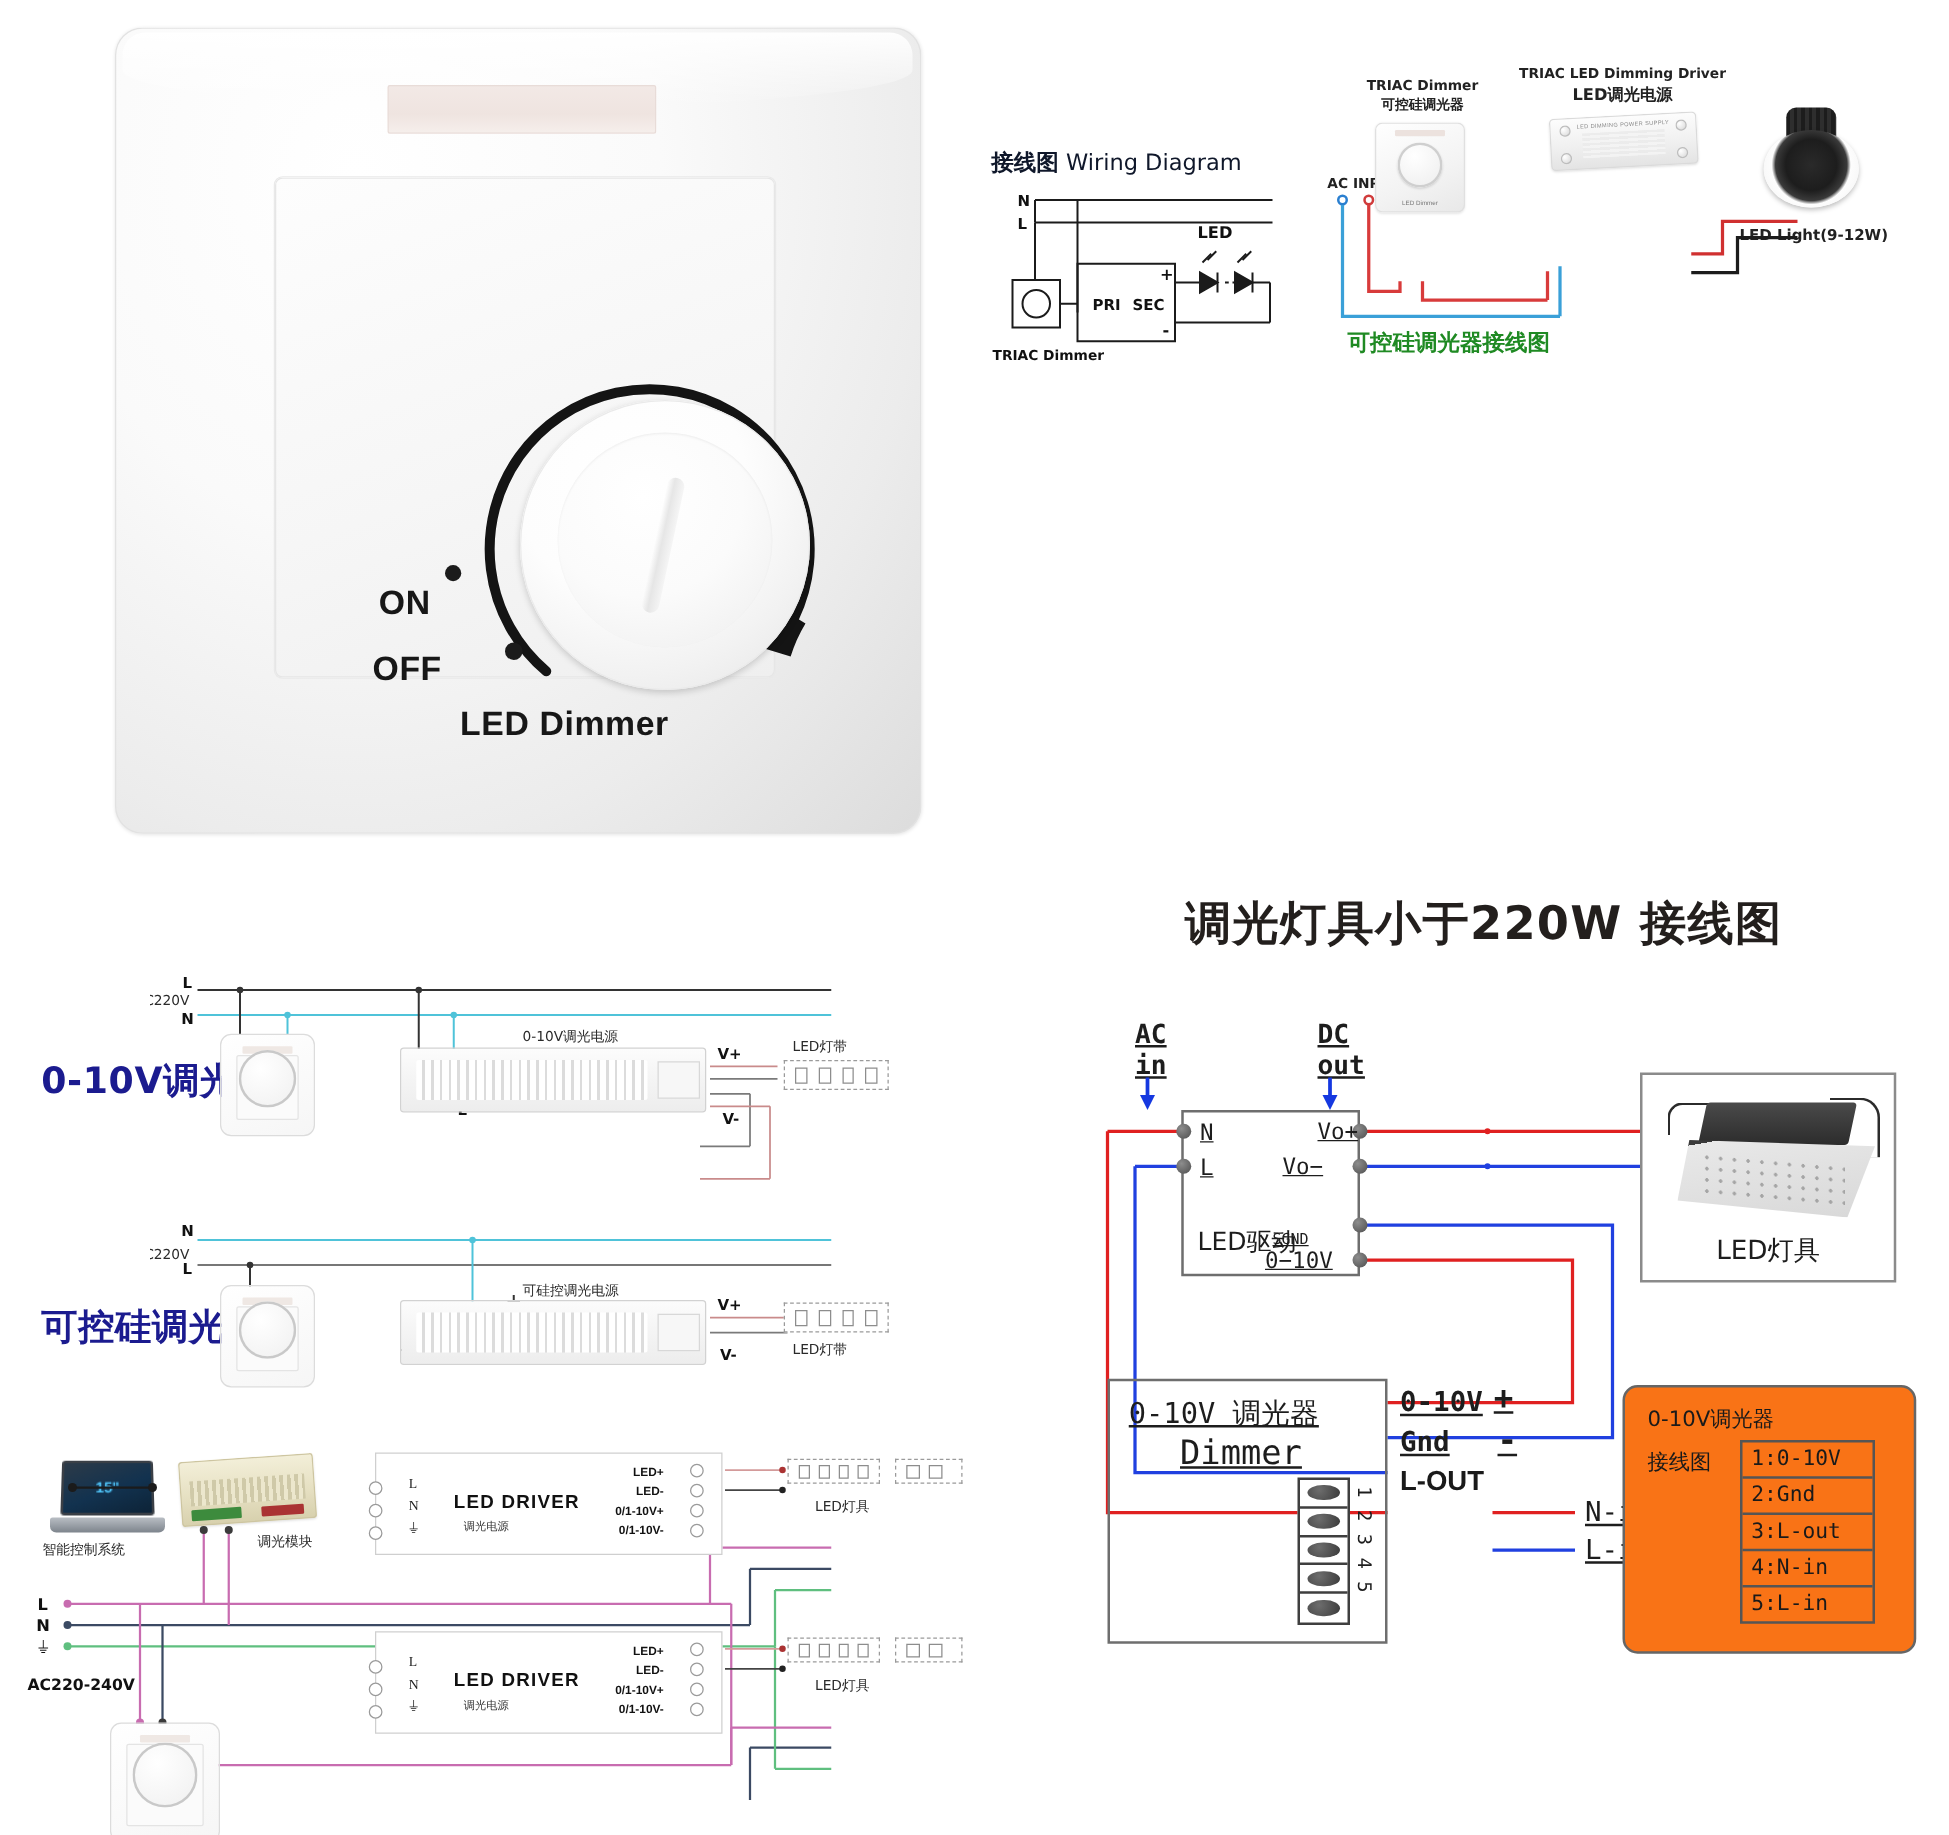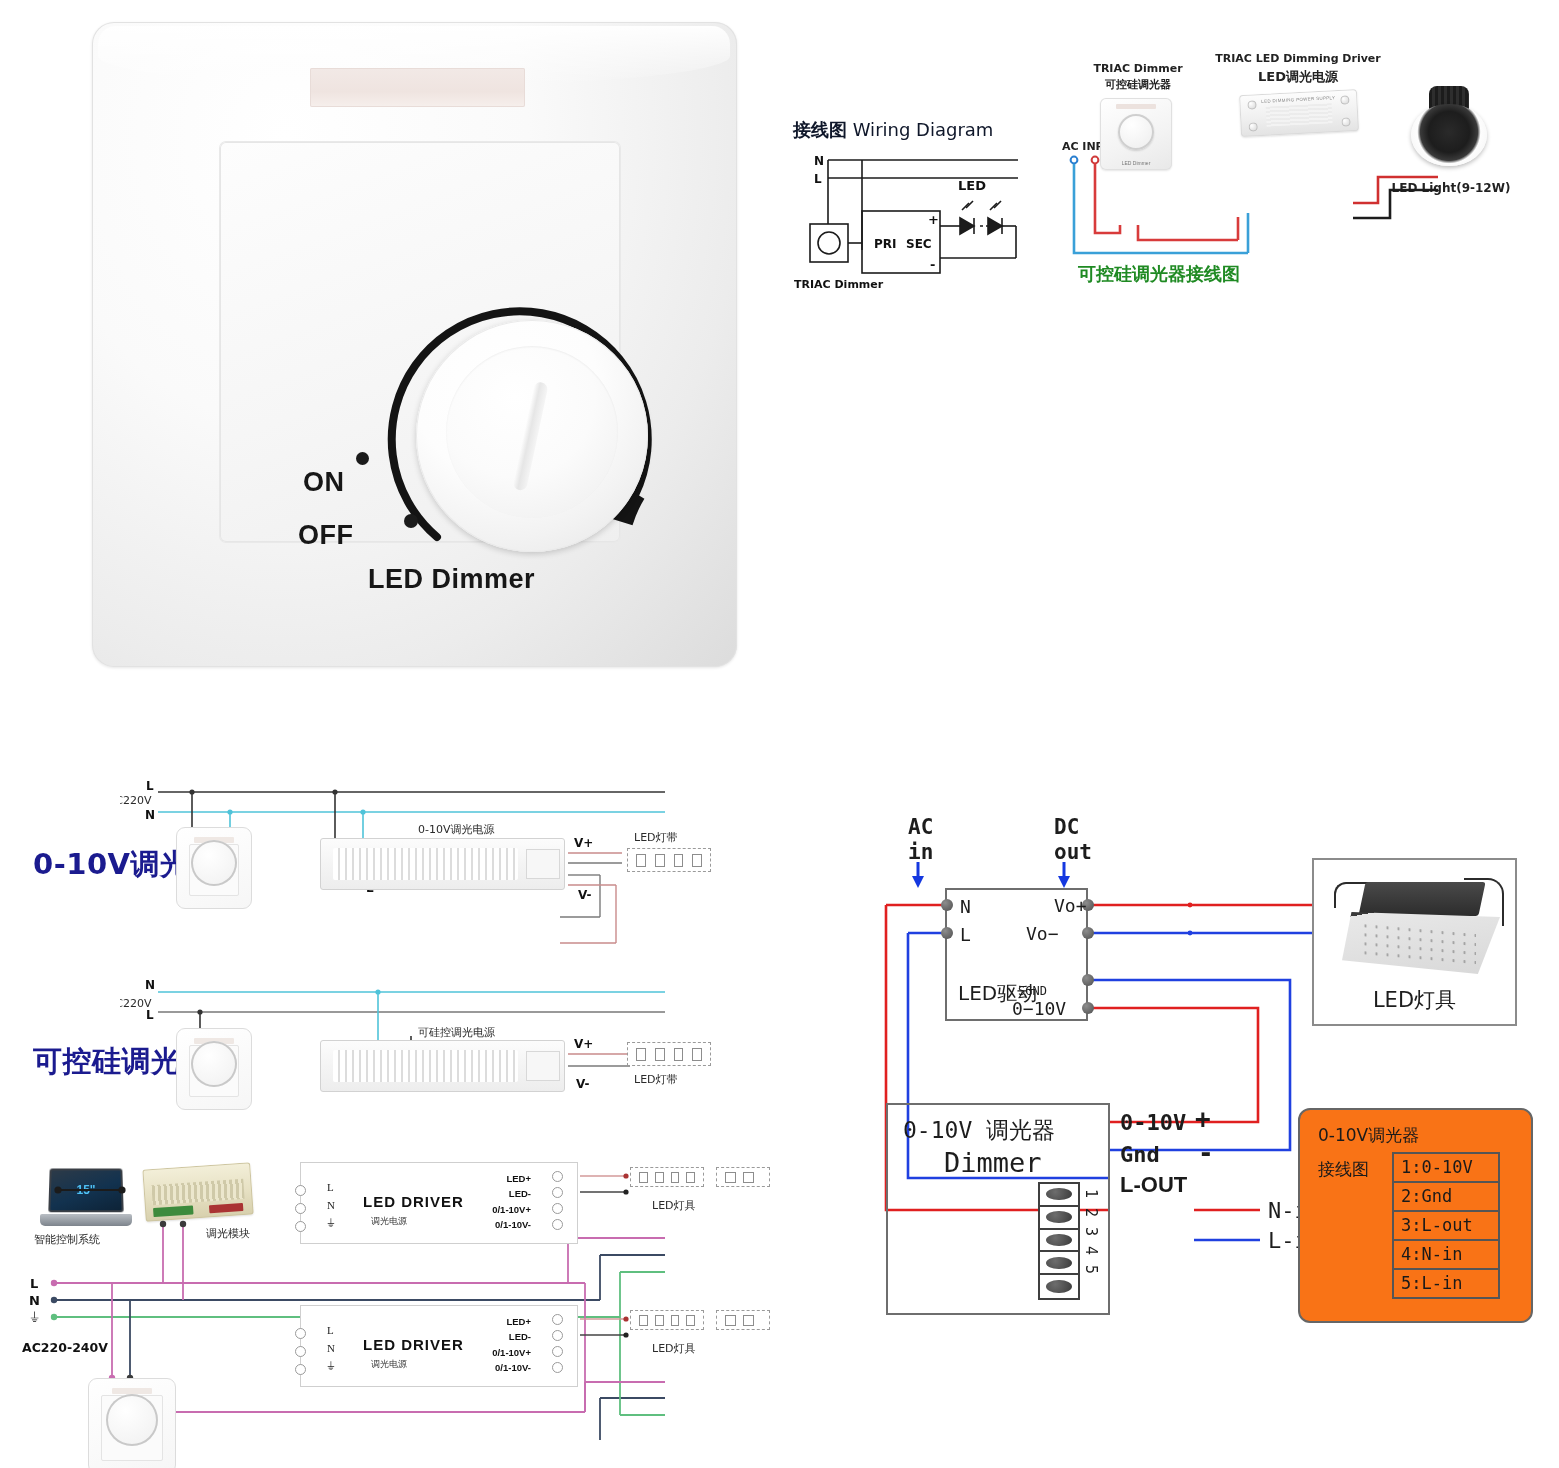--- a/index.html
+++ b/index.html
@@ -254,20 +254,21 @@
   }
   .big-title {
     position:absolute;
     font-family:"DejaVu Sans","Liberation Sans",sans-serif;
     font-weight:700; color:#231f1d;
   }
   .box-outline { position:absolute; border:2px solid #6e6e6e; background:transparent; }
   .mono {
     font-family:"DejaVu Sans Mono","Liberation Mono",monospace;
     color:#1d1d1d;
+    text-decoration:underline;
   }
   .pin { position:absolute; width:12px; height:12px; border-radius:50%;
          background: radial-gradient(circle at 35% 32%,#8d8d8d,#4e4e4e); }
   .tblbox { position:absolute; border:2px solid #555; }
   .tblbox div {
     border-bottom:2px solid #555;
     padding:2px 7px;
     font-family:"DejaVu Sans Mono","Liberation Mono",monospace;
     font-size:17px; color:#1a1a1a; line-height:1.35;
   }
@@ -753,20 +754,21 @@
     </div>
     <div class="ledstrip" style="left:716px; top:540px; width:54px; height:20px; gap:7px;">
       <i style="width:11px;height:11px;"></i>
         <i style="width:11px;height:11px;"></i>
     </div>
     <div class="tiny" style="position:absolute; left:652px; top:571px;">LED灯具</div>
   </div>
 
   <div id="right-diagram">
 
+    <div class="big-title" style="left:158px; top:24px; font-size:37px; letter-spacing:1px;">调光灯具小于220W 接线图</div>
 
     <div class="mono" style="position:absolute; left:118px; top:125px; font-size:21px; font-weight:700;">AC</div>
     <div class="mono" style="position:absolute; left:118px; top:150px; font-size:21px; font-weight:700;">in</div>
     <div class="mono" style="position:absolute; left:264px; top:125px; font-size:21px; font-weight:700;">DC</div>
     <div class="mono" style="position:absolute; left:264px; top:150px; font-size:21px; font-weight:700;">out</div>
 
     <svg style="position:absolute;left:0;top:0;" width="769" height="778">
 
       <g fill="#1538e0" stroke="#1538e0" stroke-width="3">
         <line x1="128" y1="172" x2="128" y2="188"></line>

